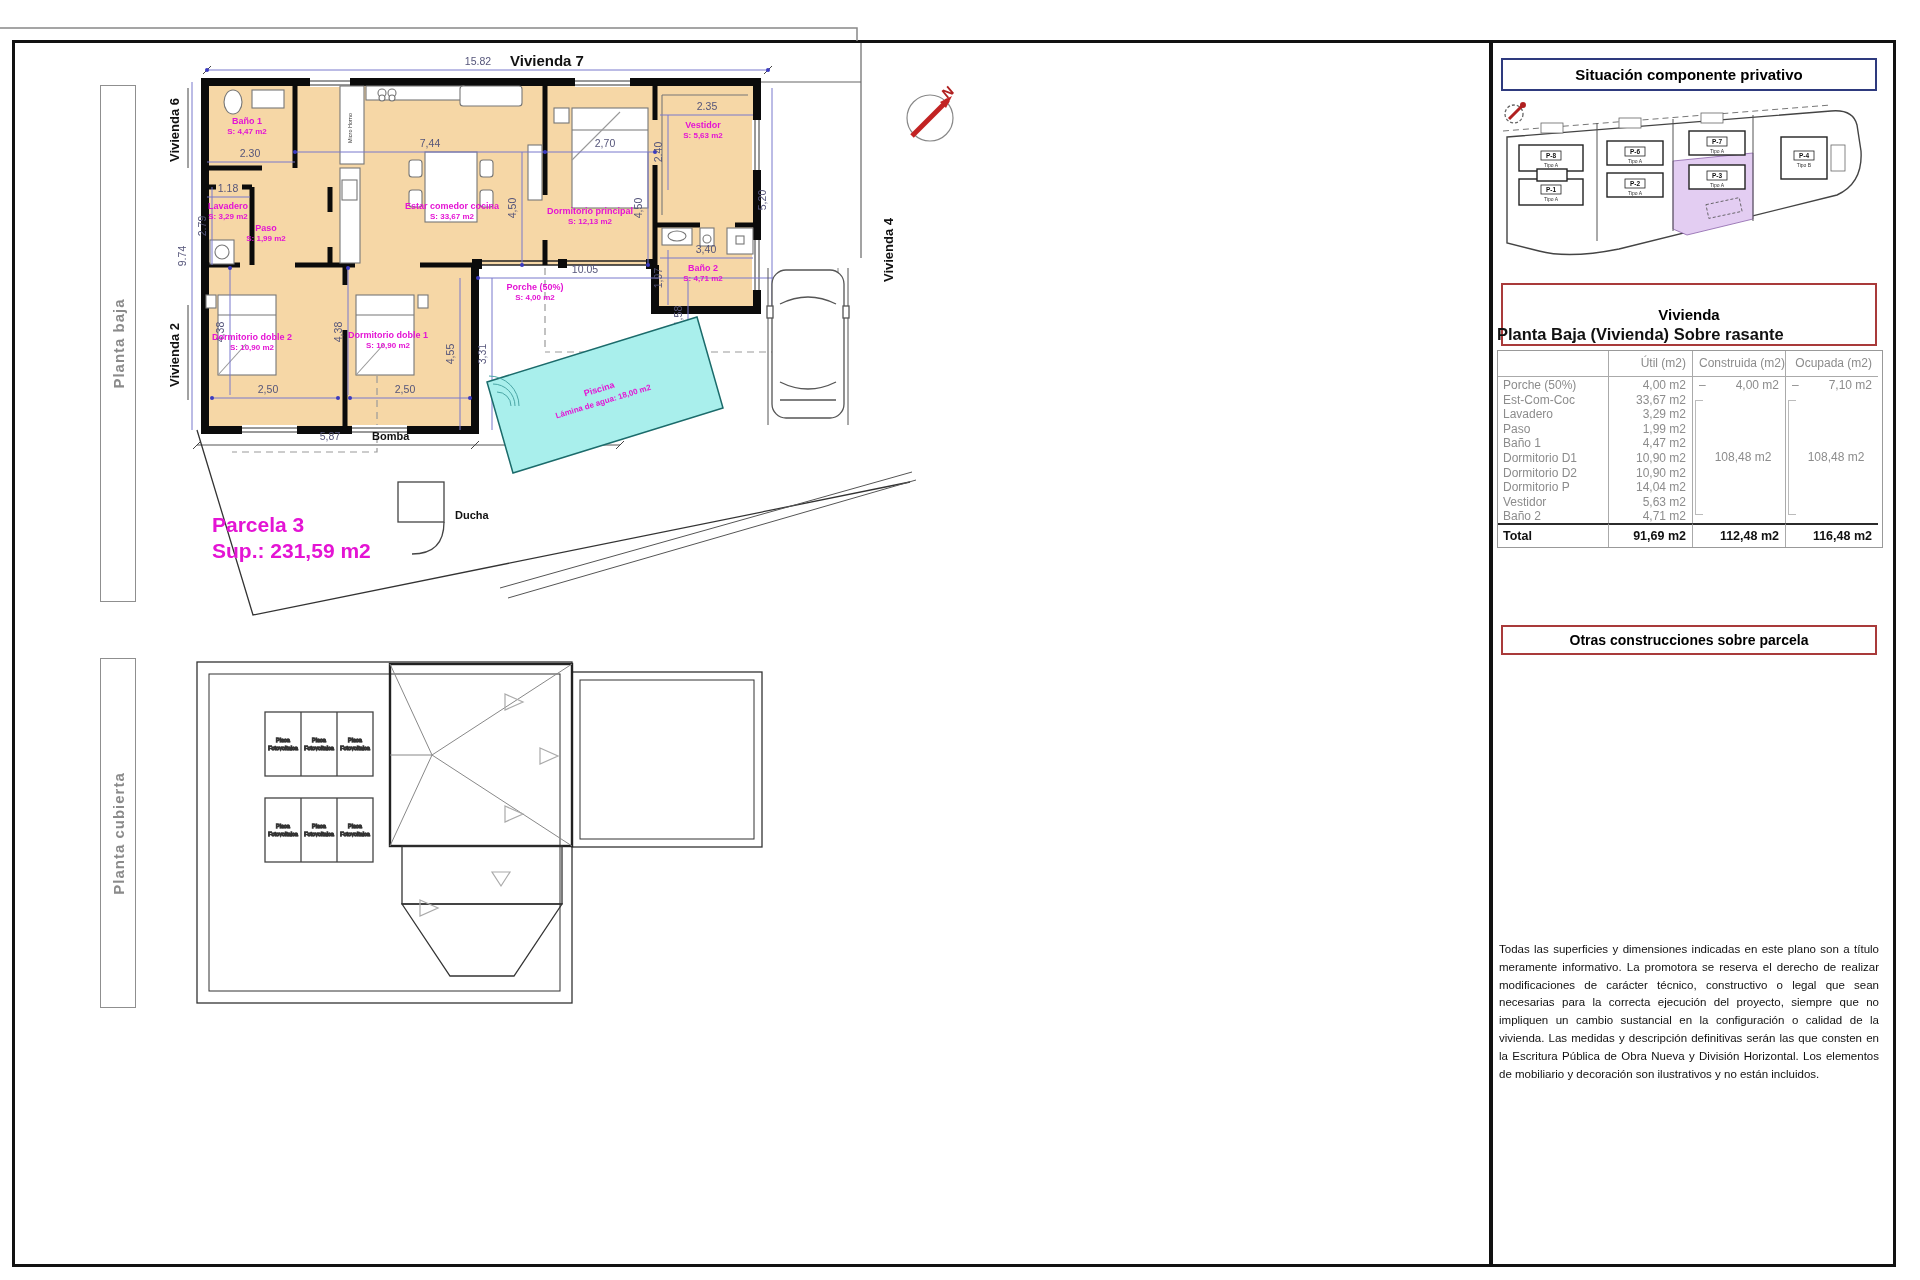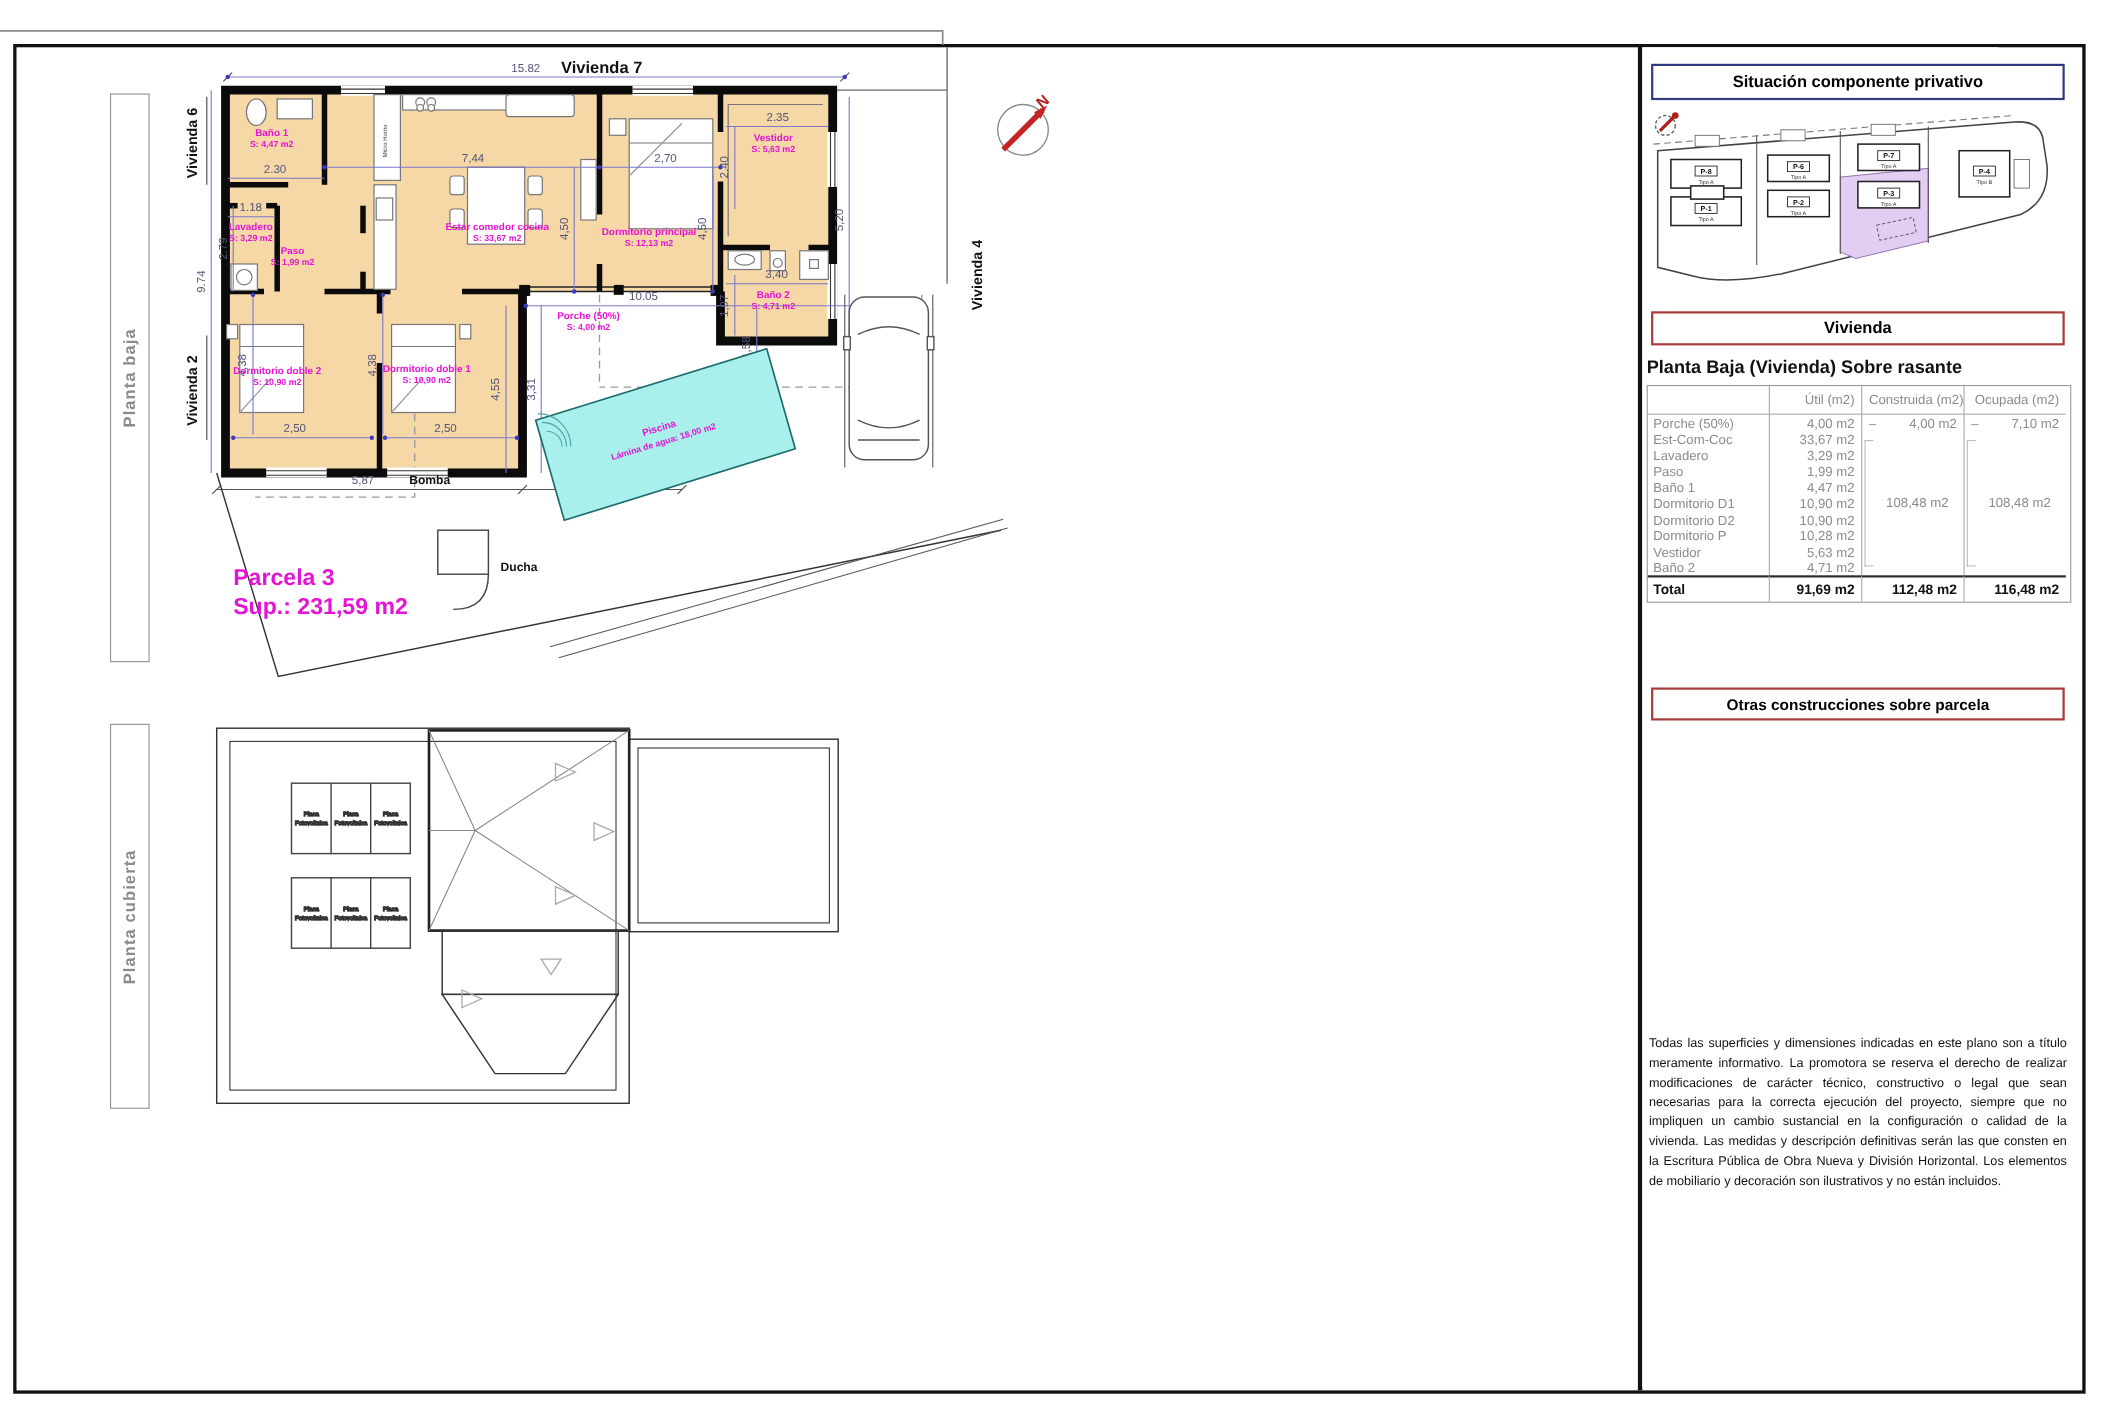--- a/index.html
+++ b/index.html
@@ -8,21 +8,21 @@
   
   #sheet-frame{left:12px;top:40px;width:1878px;height:1221px;border:3px solid #111;background:#fff;}
   #panel-divider{left:1489px;top:40px;width:4px;height:1224px;background:#111;}
   
   .side-box{width:34px;border:1.5px solid #8f8f8f;display:flex;align-items:center;justify-content:center;background:#fff;}
   .side-box span{transform:rotate(-90deg);white-space:nowrap;color:#8a8a8a;font-weight:bold;font-size:15px;letter-spacing:1px;}
   
   #right-panel{left:1493px;top:43px;width:324px;height:1218px;background:#fff;}
   .title-box{width:372px;left:8px;text-align:center;font-weight:bold;background:#fff;}
   #situacion-box{top:15px;border:2px solid #2e3a7e;font-size:15px;padding:6px 0;}
-  #vivienda-box{top:240px;border:2px solid #a93a3a;font-size:15px;padding:5px 0;}
+  #vivienda-box{top:240px;border:2px solid #a93a3a;font-size:15px;padding:21px 0;}
   #otras-box{top:554px;border:2px solid #a93a3a;font-size:14px;padding:5px 0;margin-top:28px;}
   #section-heading{left:4px;top:282px;width:384px;font-size:16.5px;font-weight:bold;color:#111;
      border-bottom:1px solid #999;padding-bottom:8px;}
   
   #areas-table{left:4px;top:307px;width:384px;border:1.5px solid #999;display:grid;
      grid-template-columns:110px 84px 93px 93px;
      grid-template-rows:26px repeat(10,14.6px) 24px;
      font-size:12px;color:#8c8c8c;background:#fff;}
   #areas-table .c{padding:1px 6px 0 6px;white-space:nowrap;overflow:hidden;}
   #areas-table .colh{border-bottom:1px solid #aaa;text-align:right;padding-top:5px;}
@@ -458,21 +458,21 @@
     <div class="c num vl" style="grid-row:4;grid-column:2">3,29 m2</div>
     <div class="c lab" style="grid-row:5;grid-column:1">Paso</div>
     <div class="c num vl" style="grid-row:5;grid-column:2">1,99 m2</div>
     <div class="c lab" style="grid-row:6;grid-column:1">Baño 1</div>
     <div class="c num vl" style="grid-row:6;grid-column:2">4,47 m2</div>
     <div class="c lab" style="grid-row:7;grid-column:1">Dormitorio D1</div>
     <div class="c num vl" style="grid-row:7;grid-column:2">10,90 m2</div>
     <div class="c lab" style="grid-row:8;grid-column:1">Dormitorio D2</div>
     <div class="c num vl" style="grid-row:8;grid-column:2">10,90 m2</div>
     <div class="c lab" style="grid-row:9;grid-column:1">Dormitorio P</div>
-    <div class="c num vl" style="grid-row:9;grid-column:2">10,28 m2</div>
+    <div class="c num vl" style="grid-row:9;grid-column:2">14,04 m2</div>
     <div class="c lab" style="grid-row:10;grid-column:1">Vestidor</div>
     <div class="c num vl" style="grid-row:10;grid-column:2">5,63 m2</div>
     <div class="c lab" style="grid-row:11;grid-column:1">Baño 2</div>
     <div class="c num vl" style="grid-row:11;grid-column:2">4,71 m2</div>
 
     <div class="c lab totrow">Total</div>
     <div class="c num vl totrow">91,69 m2</div>
     <div class="c num vl totrow">112,48 m2</div>
     <div class="c num vl totrow">116,48 m2</div>
   </div>

